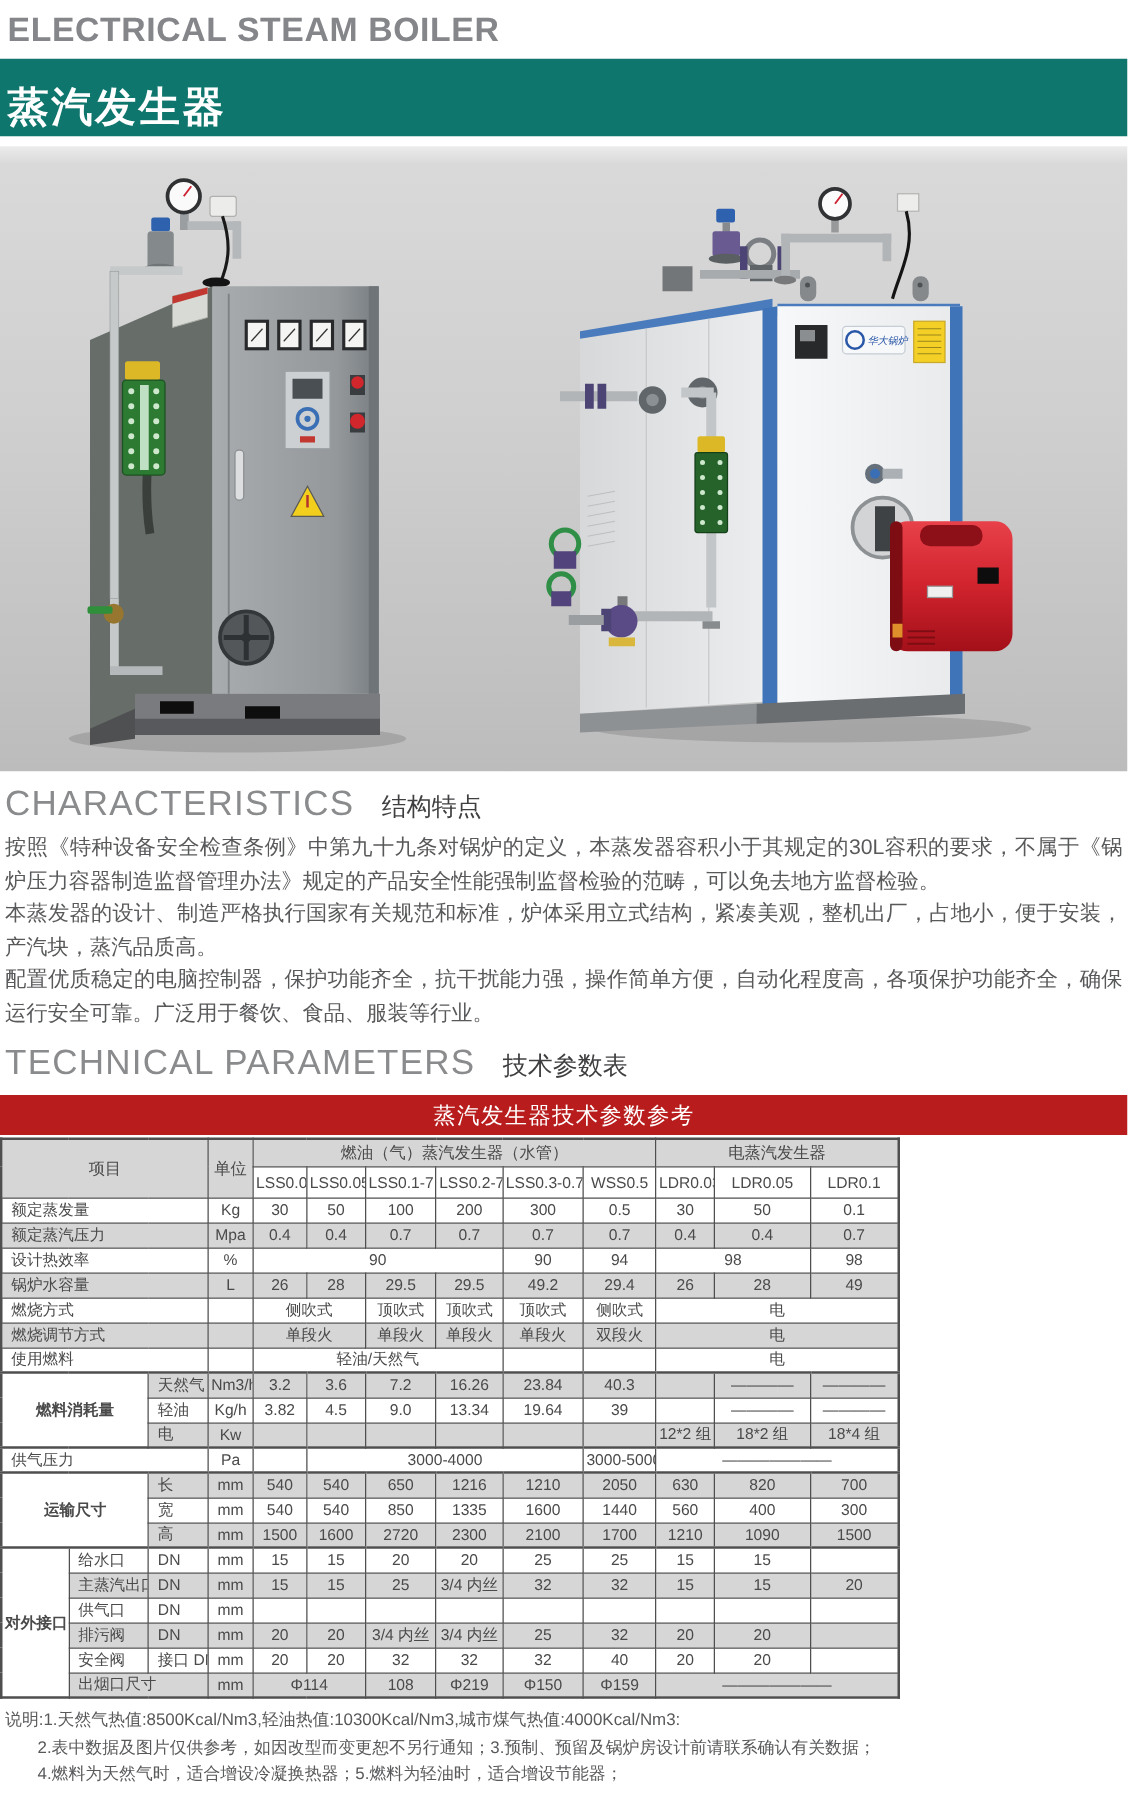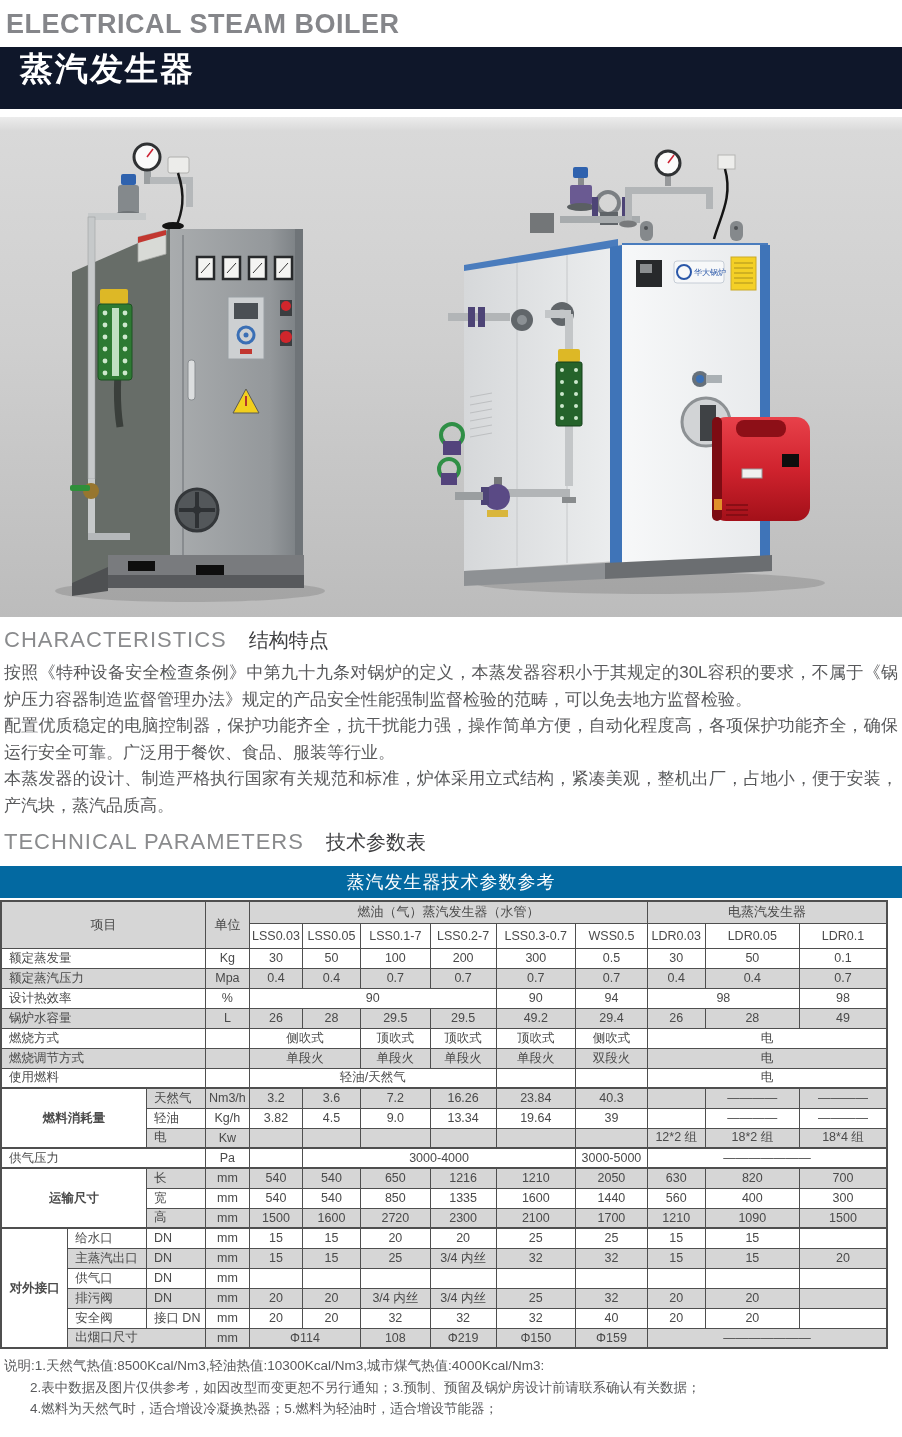--- a/index.html
+++ b/index.html
@@ -6,43 +6,44 @@
   html,body { background:#fff; }
   body {
     width:902px; height:1437px; margin:0 auto; overflow:hidden;
     font-family:"Liberation Sans","DejaVu Sans",sans-serif; color:#4a4a4a;
   }
   .page-title {
     padding:9px 0 0 6px; font-size:27px; font-weight:bold;
     letter-spacing:0.5px; color:#85868a;
   }
   .red-banner {
-    margin-top:7px; height:62px; background:#0f172a;
-    display:flex; align-items:flex-start; padding-left:20px;
+    margin-top:7px; height:62px; background:#0f766e;
+    display:flex; align-items:flex-end; padding-left:6px;
   }
   .red-banner .zh { color:#fff; font-size:33px; font-weight:bold; letter-spacing:2px; }
   .photo-area {
     margin-top:8px; height:500px; position:relative;
     background:linear-gradient(180deg,#ececec 0px,#d9d9d9 14px,#cfcfcf 45%,#bcbcbc 100%);
+    font-style:italic;
   }
   .photo-area svg { position:absolute; left:0; top:0; }
   .section-heading { padding:10px 4px 4px 4px; display:flex; align-items:baseline; }
-  .section-heading .en { font-size:22px; color:#8a8b8d; letter-spacing:1px; }
+  .section-heading .en { font-size:28px; color:#8a8b8d; letter-spacing:1px; }
   .section-heading .zh { font-size:20px; color:#3f3f41; margin-left:22px; }
   .char-text { padding:2px 4px 0 4px; }
   .char-text p {
     font-size:17px; color:#58595b; line-height:1.56; text-align:justify;
   }
   .table-title-bar {
-    margin-top:6px; height:32px; background:#0369a1; color:#fff;
+    margin-top:6px; height:32px; background:#b91c1c; color:#fff;
     font-size:18px; display:flex; align-items:center; justify-content:center;
     letter-spacing:1px;
   }
   table.params {
-    width:888px; border-collapse:collapse; table-layout:fixed;
+    width:720px; border-collapse:collapse; table-layout:fixed;
     margin-top:2px; font-size:12.5px; color:#4a4a4a;
     border:2px solid #4f4f4f;
   }
   table.params th, table.params td {
     border:1px solid #4f4f4f; height:20px; padding:0 2px;
     text-align:center; font-weight:normal; overflow:hidden; white-space:nowrap;
   }
   table.params thead tr:first-child th { background:#d6d6d6; height:22px; font-size:13px; }
   table.params thead tr:last-child th { height:25px; font-size:12.5px; }
   table.params tr.shade td { background:#d6d6d6; }
@@ -337,22 +338,22 @@
   </svg>
 </div>
 
 <div class="section-heading">
   <span class="en">CHARACTERISTICS</span>
   <span class="zh">结构特点</span>
 </div>
 
 <div class="char-text">
   <p>按照《特种设备安全检查条例》中第九十九条对锅炉的定义，本蒸发器容积小于其规定的30L容积的要求，不属于《锅炉压力容器制造监督管理办法》规定的产品安全性能强制监督检验的范畴，可以免去地方监督检验。</p>
+  <p>本蒸发器的设计、制造严格执行国家有关规范和标准，炉体采用立式结构，紧凑美观，整机出厂，占地小，便于安装，产汽块，蒸汽品质高。</p>
   <p>配置优质稳定的电脑控制器，保护功能齐全，抗干扰能力强，操作简单方便，自动化程度高，各项保护功能齐全，确保运行安全可靠。广泛用于餐饮、食品、服装等行业。</p>
-  <p>本蒸发器的设计、制造严格执行国家有关规范和标准，炉体采用立式结构，紧凑美观，整机出厂，占地小，便于安装，产汽块，蒸汽品质高。</p>
 </div>
 
 <div class="section-heading">
   <span class="en">TECHNICAL PARAMETERS</span>
   <span class="zh">技术参数表</span>
 </div>
 
 <div class="table-title-bar">
   <span>蒸汽发生器技术参数参考</span>
 </div>

